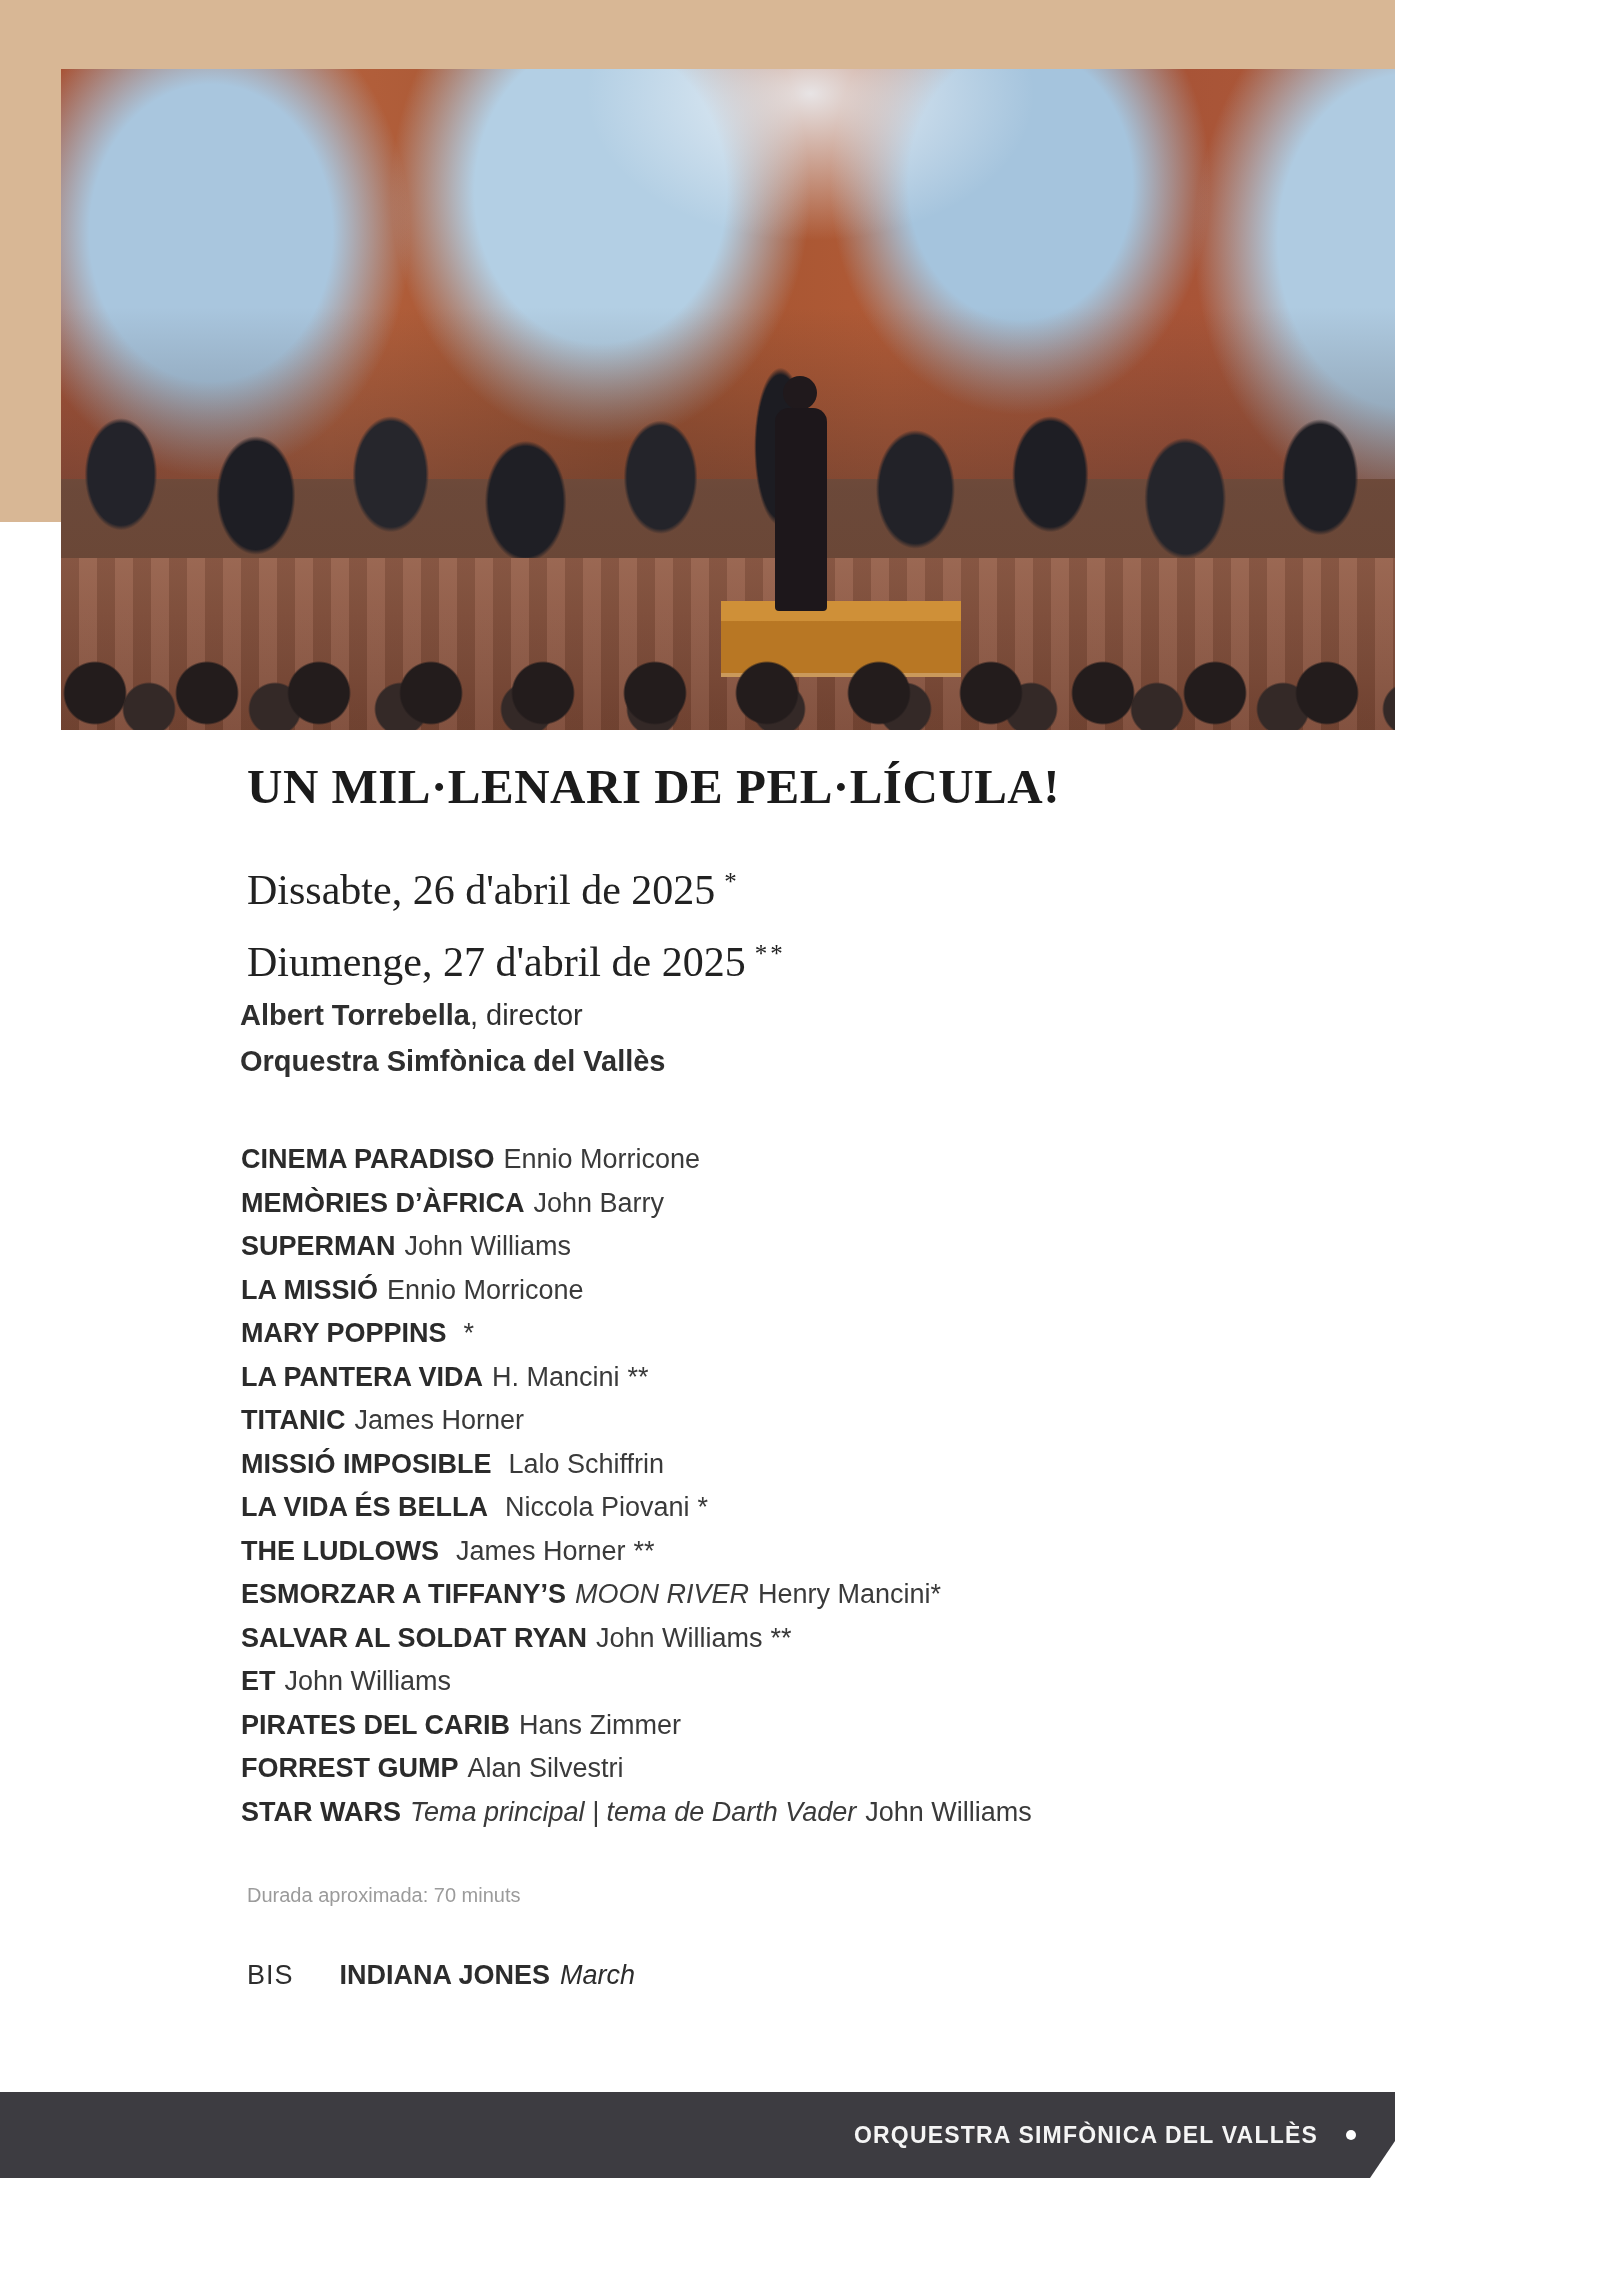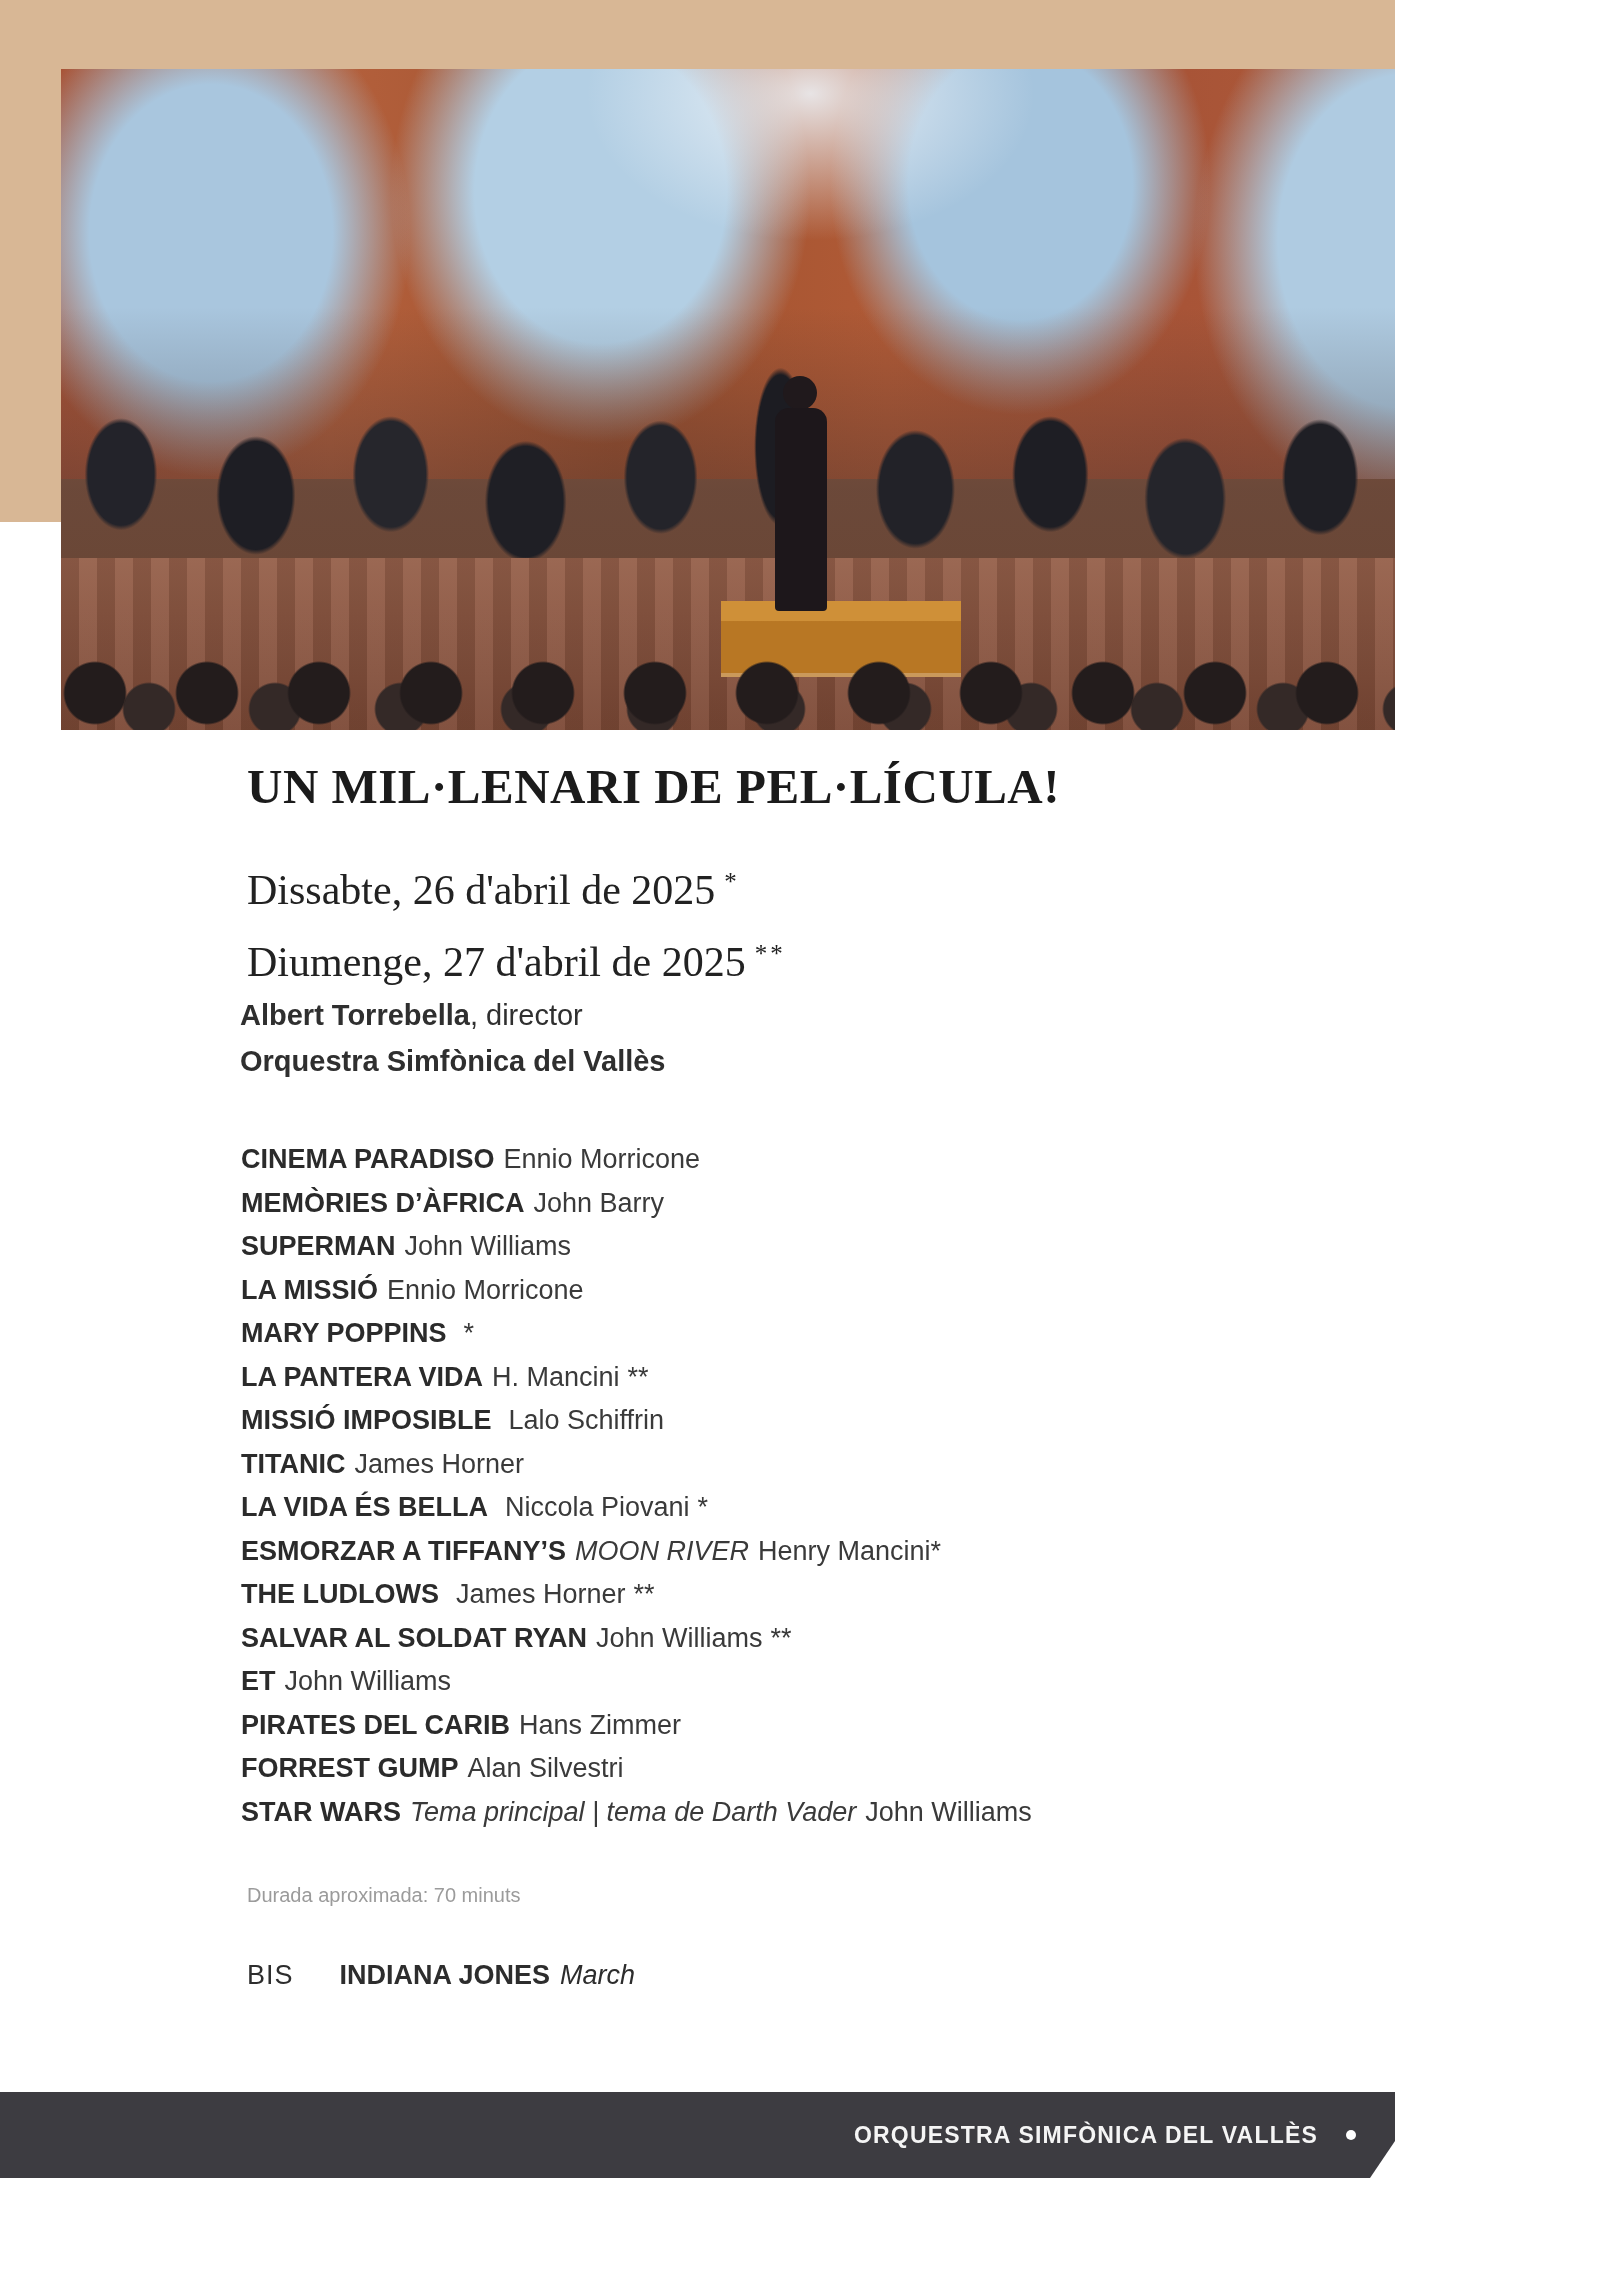--- a/index.html
+++ b/index.html
@@ -107,25 +107,25 @@
     <div class="b">Orquestra Simfònica del Vallès</div>
   </div>
 
   <div class="program">
       <div class="pitem"><span class="pt">CINEMA PARADISO</span><span class="pc">Ennio Morricone</span></div>
       <div class="pitem"><span class="pt">MEMÒRIES D’ÀFRICA</span><span class="pc">John Barry</span></div>
       <div class="pitem"><span class="pt">SUPERMAN</span><span class="pc">John Williams</span></div>
       <div class="pitem"><span class="pt">LA MISSIÓ</span><span class="pc">Ennio Morricone</span></div>
       <div class="pitem"><span class="pt">MARY POPPINS</span><span class="pmark">*</span></div>
       <div class="pitem"><span class="pt">LA PANTERA VIDA</span><span class="pc">H. Mancini</span><span class="pmark">**</span></div>
+      <div class="pitem"><span class="pt">TITANIC</span><span class="pc">James Horner</span></div>
       <div class="pitem"><span class="pt">MISSIÓ IMPOSIBLE</span><span class="pc gap">Lalo Schiffrin</span></div>
-      <div class="pitem"><span class="pt">TITANIC</span><span class="pc">James Horner</span></div>
       <div class="pitem"><span class="pt">LA VIDA ÉS BELLA</span><span class="pc gap">Niccola Piovani</span><span class="pmark">*</span></div>
+      <div class="pitem"><span class="pt">THE LUDLOWS</span><span class="pc gap">James Horner</span><span class="pmark">**</span></div>
       <div class="pitem"><span class="pt">ESMORZAR A TIFFANY’S</span><span class="psub">MOON RIVER</span><span class="pc">Henry Mancini*</span></div>
-      <div class="pitem"><span class="pt">THE LUDLOWS</span><span class="pc gap">James Horner</span><span class="pmark">**</span></div>
       <div class="pitem"><span class="pt">SALVAR AL SOLDAT RYAN</span><span class="pc">John Williams</span><span class="pmark">**</span></div>
       <div class="pitem"><span class="pt">ET</span><span class="pc">John Williams</span></div>
       <div class="pitem"><span class="pt">PIRATES DEL CARIB</span><span class="pc">Hans Zimmer</span></div>
       <div class="pitem"><span class="pt">FORREST GUMP</span><span class="pc">Alan Silvestri</span></div>
       <div class="pitem"><span class="pt">STAR WARS</span><span class="psub">Tema principal | tema de Darth Vader</span><span class="pc">John Williams</span></div>
     </div>
 
   <div class="duration">Durada aproximada: 70 minuts</div>
 
   <div class="encore">

